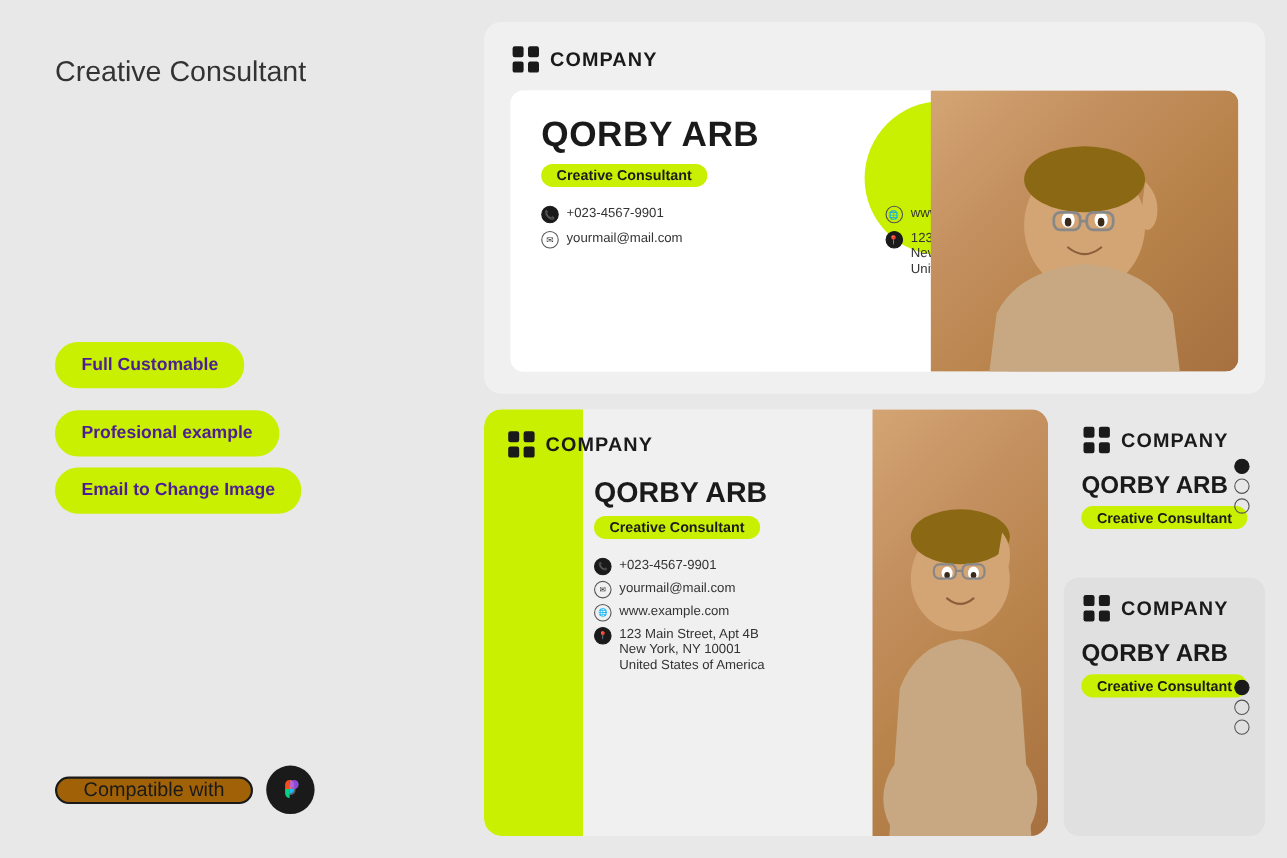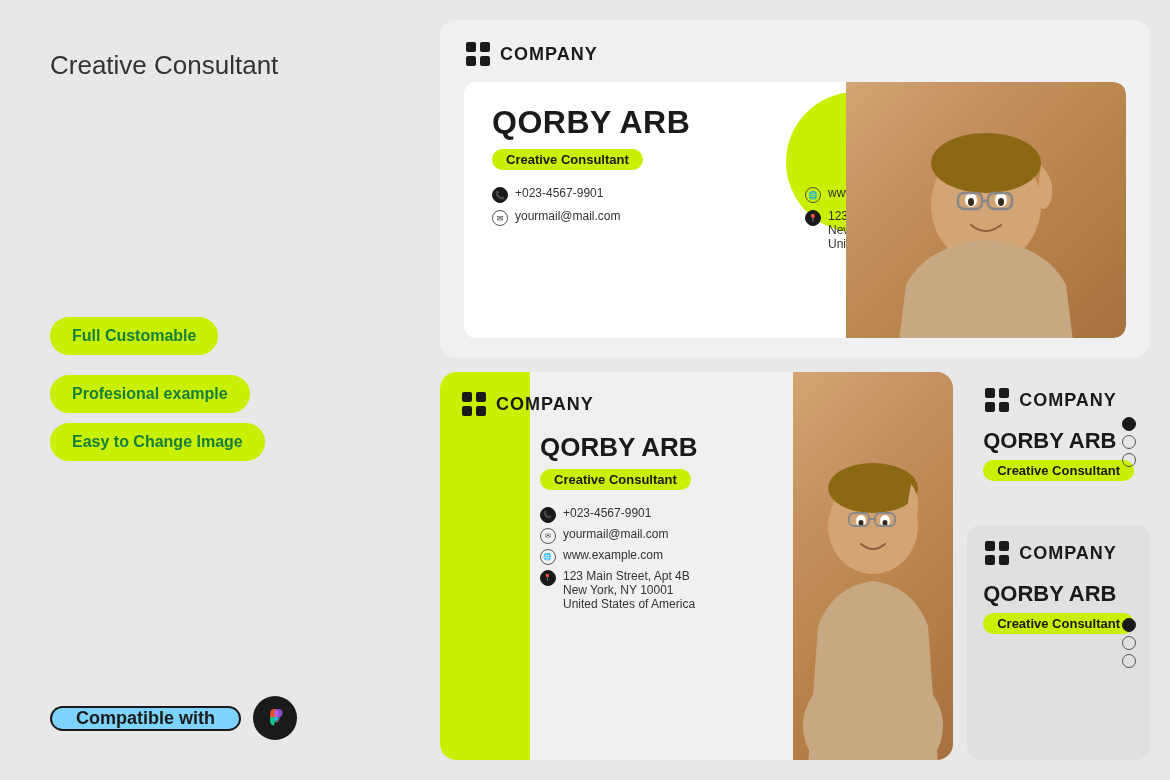--- a/index.html
+++ b/index.html
@@ -38,46 +38,46 @@
       flex-direction: column;
       gap: 10px;
       margin-bottom: 40px;
     }
     .badge-row {
       display: flex;
       gap: 10px;
       align-items: center;
     }
     .badge {
-      border: 2px solid #0f172a;
+      border: 4px solid #0f172a;
       border-radius: 50px;
       padding: 8px 20px;
       font-size: 16px;
       font-weight: 600;
-      color: #15803d;
+      color: #4c1d95;
       background: transparent;
       white-space: nowrap;
     }
     .badge.green-fill {
       background: #c8f000;
       border-color: #c8f000;
     }
     .compatible-section {
       display: flex;
       align-items: center;
       gap: 12px;
     }
     .compatible-badge {
       border: 2px solid #1a1a1a;
       border-radius: 50px;
       padding: 0 24px;
       font-size: 18px;
-      font-weight: 700;
-      color: #1a1a1a;
-      background: #7dd3fc;
+      font-weight: 400;
+      color: #1a1a1a;
+      background: #a16207;
     }
     .figma-icon {
       width: 44px;
       height: 44px;
       background: #1a1a1a;
       border-radius: 50%;
       display: flex;
       align-items: center;
       justify-content: center;
       flex-shrink: 0;
@@ -360,21 +360,21 @@
     </div>
 
     <div class="badge-row">
     </div>
 
     <div class="badge-row">
       <span class="badge green-fill">Profesional example</span>
     </div>
 
     <div class="badge-row">
-      <span class="badge green-fill">Easy to Change Image</span>
+      <span class="badge green-fill">Email to Change Image</span>
     </div>
   </div>
 
   <div class="compatible-section">
     <span class="compatible-badge">Compatible with</span>
     <div class="figma-icon">
       <svg viewBox="0 0 38 38" fill="none" xmlns="http://www.w3.org/2000/svg">
         <ellipse cx="19" cy="19" rx="7" ry="7" fill="#fff" opacity="0.3"></ellipse>
         <path d="M12 12 C12 8.7 14.7 6 18 6 L18 18 L12 18 Z" fill="#F24E1E"></path>
         <path d="M18 6 C21.3 6 24 8.7 24 12 C24 15.3 21.3 18 18 18 Z" fill="#FF7262"></path>

